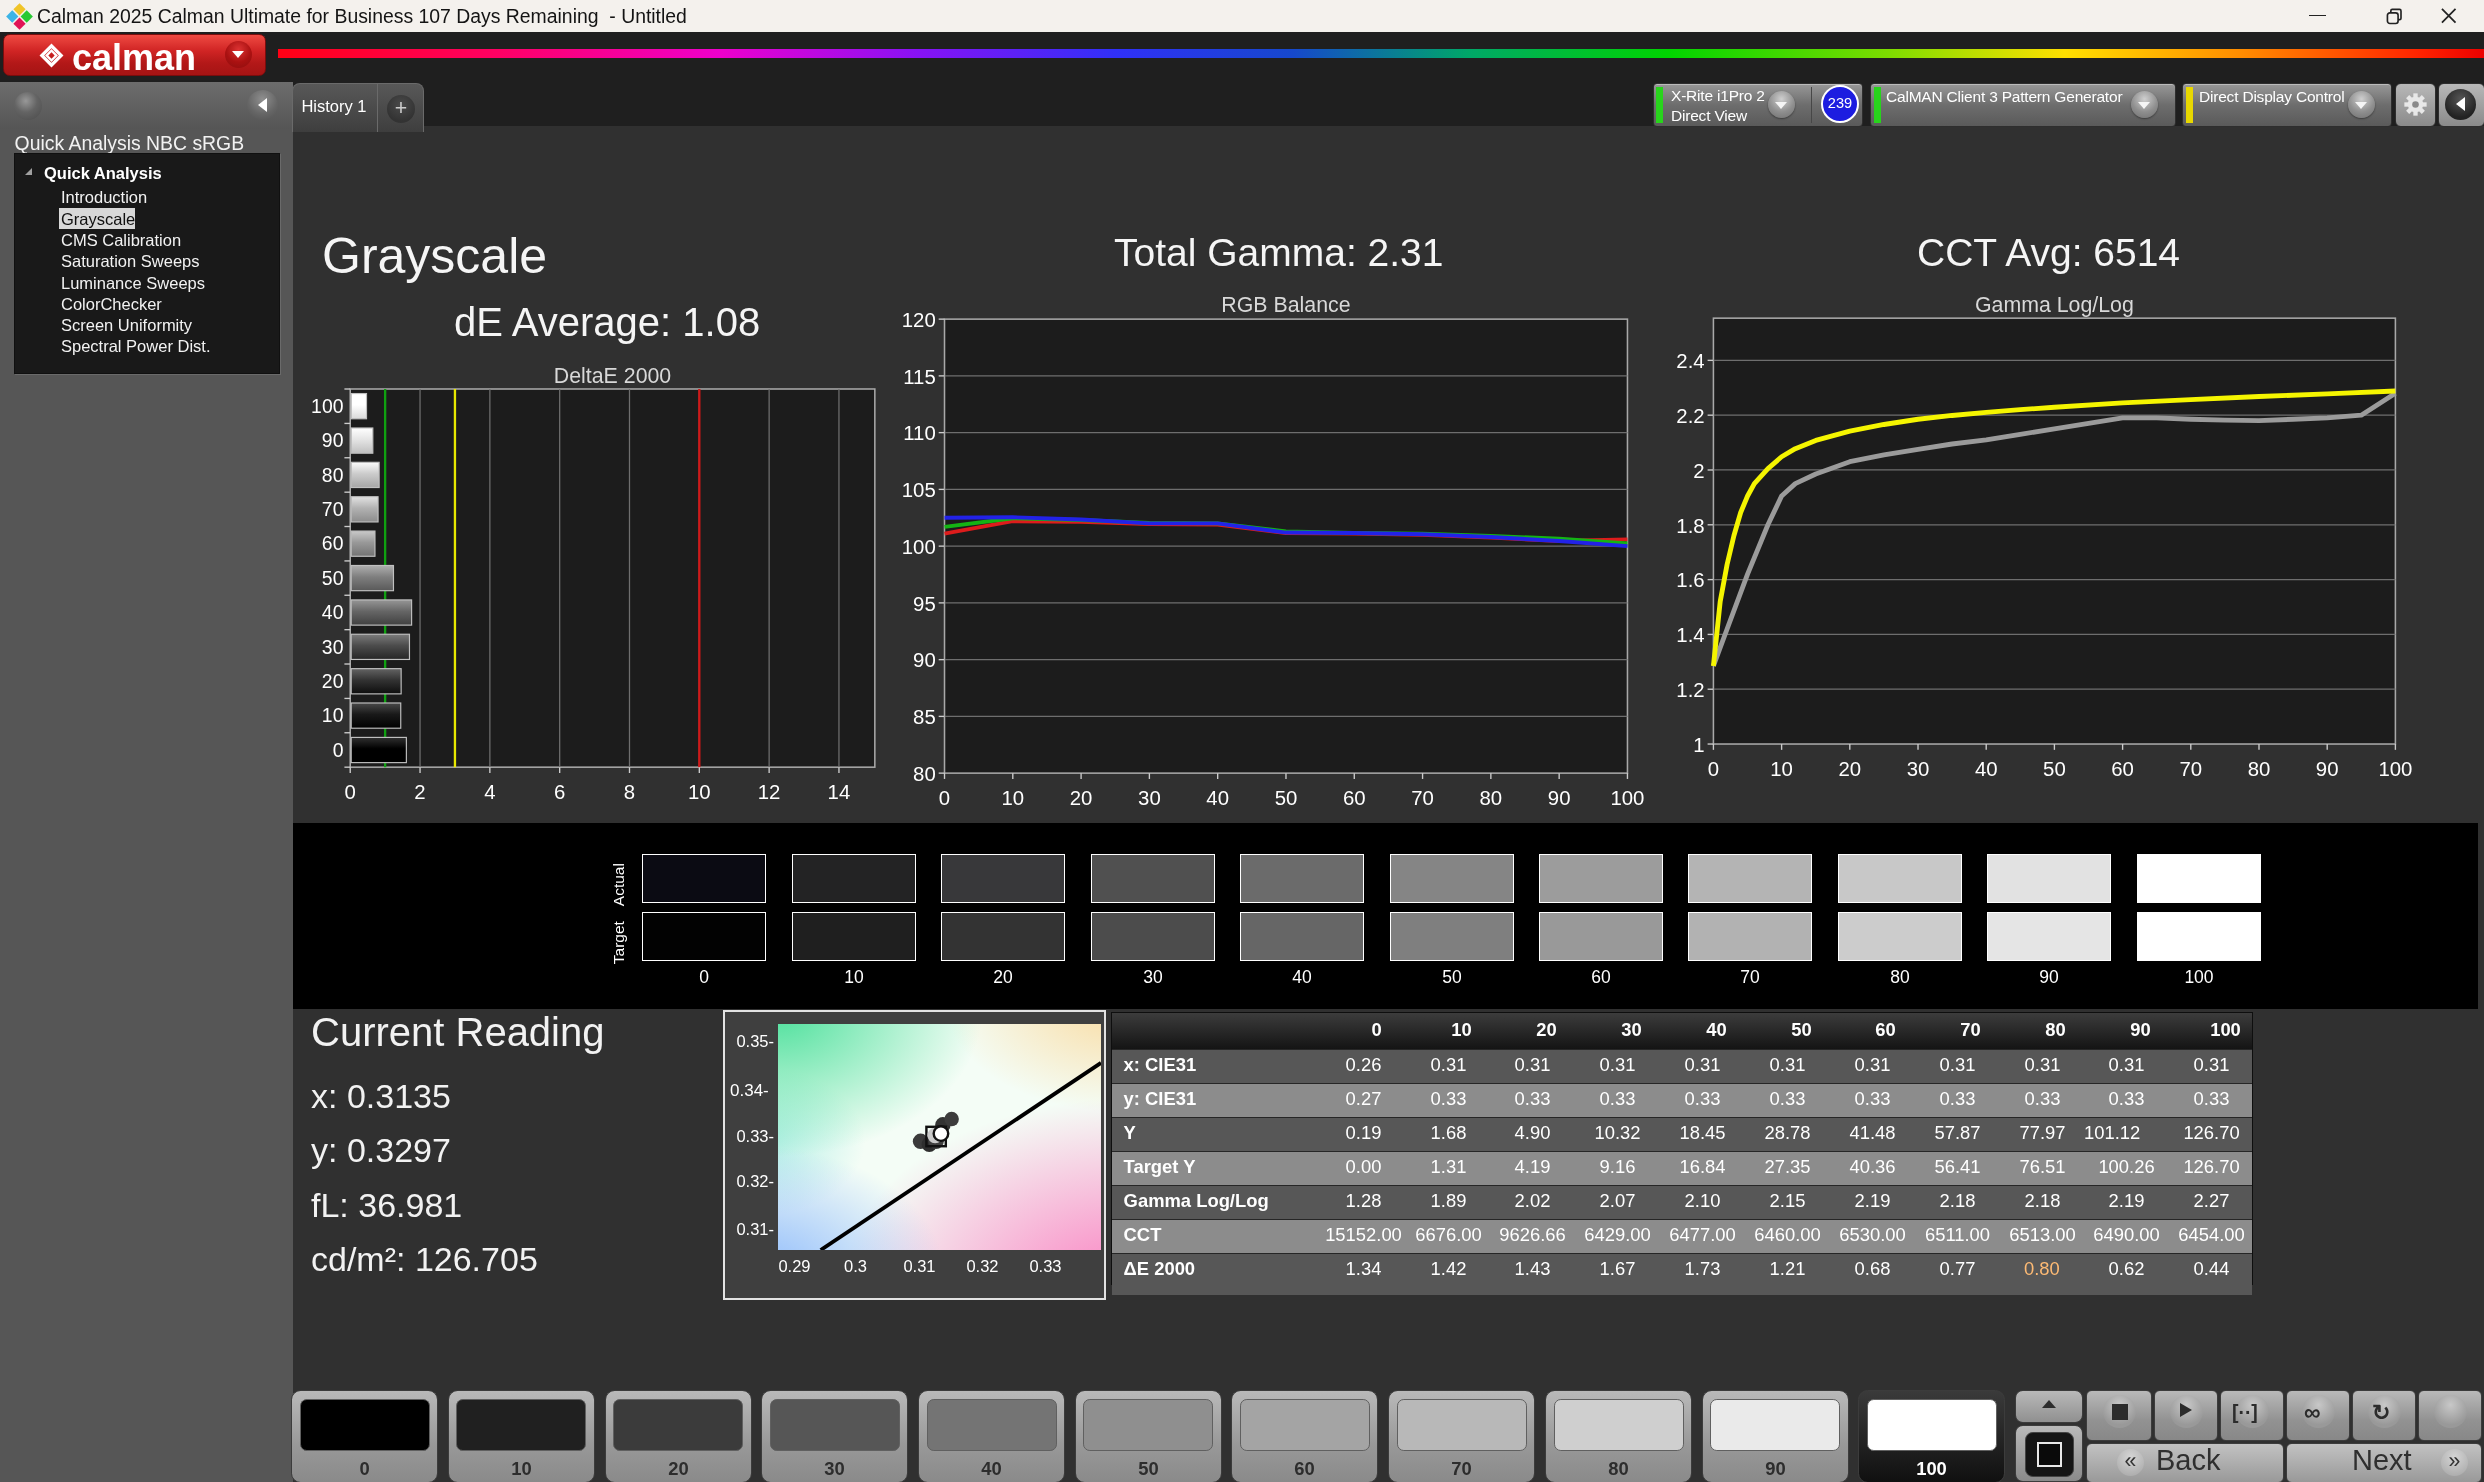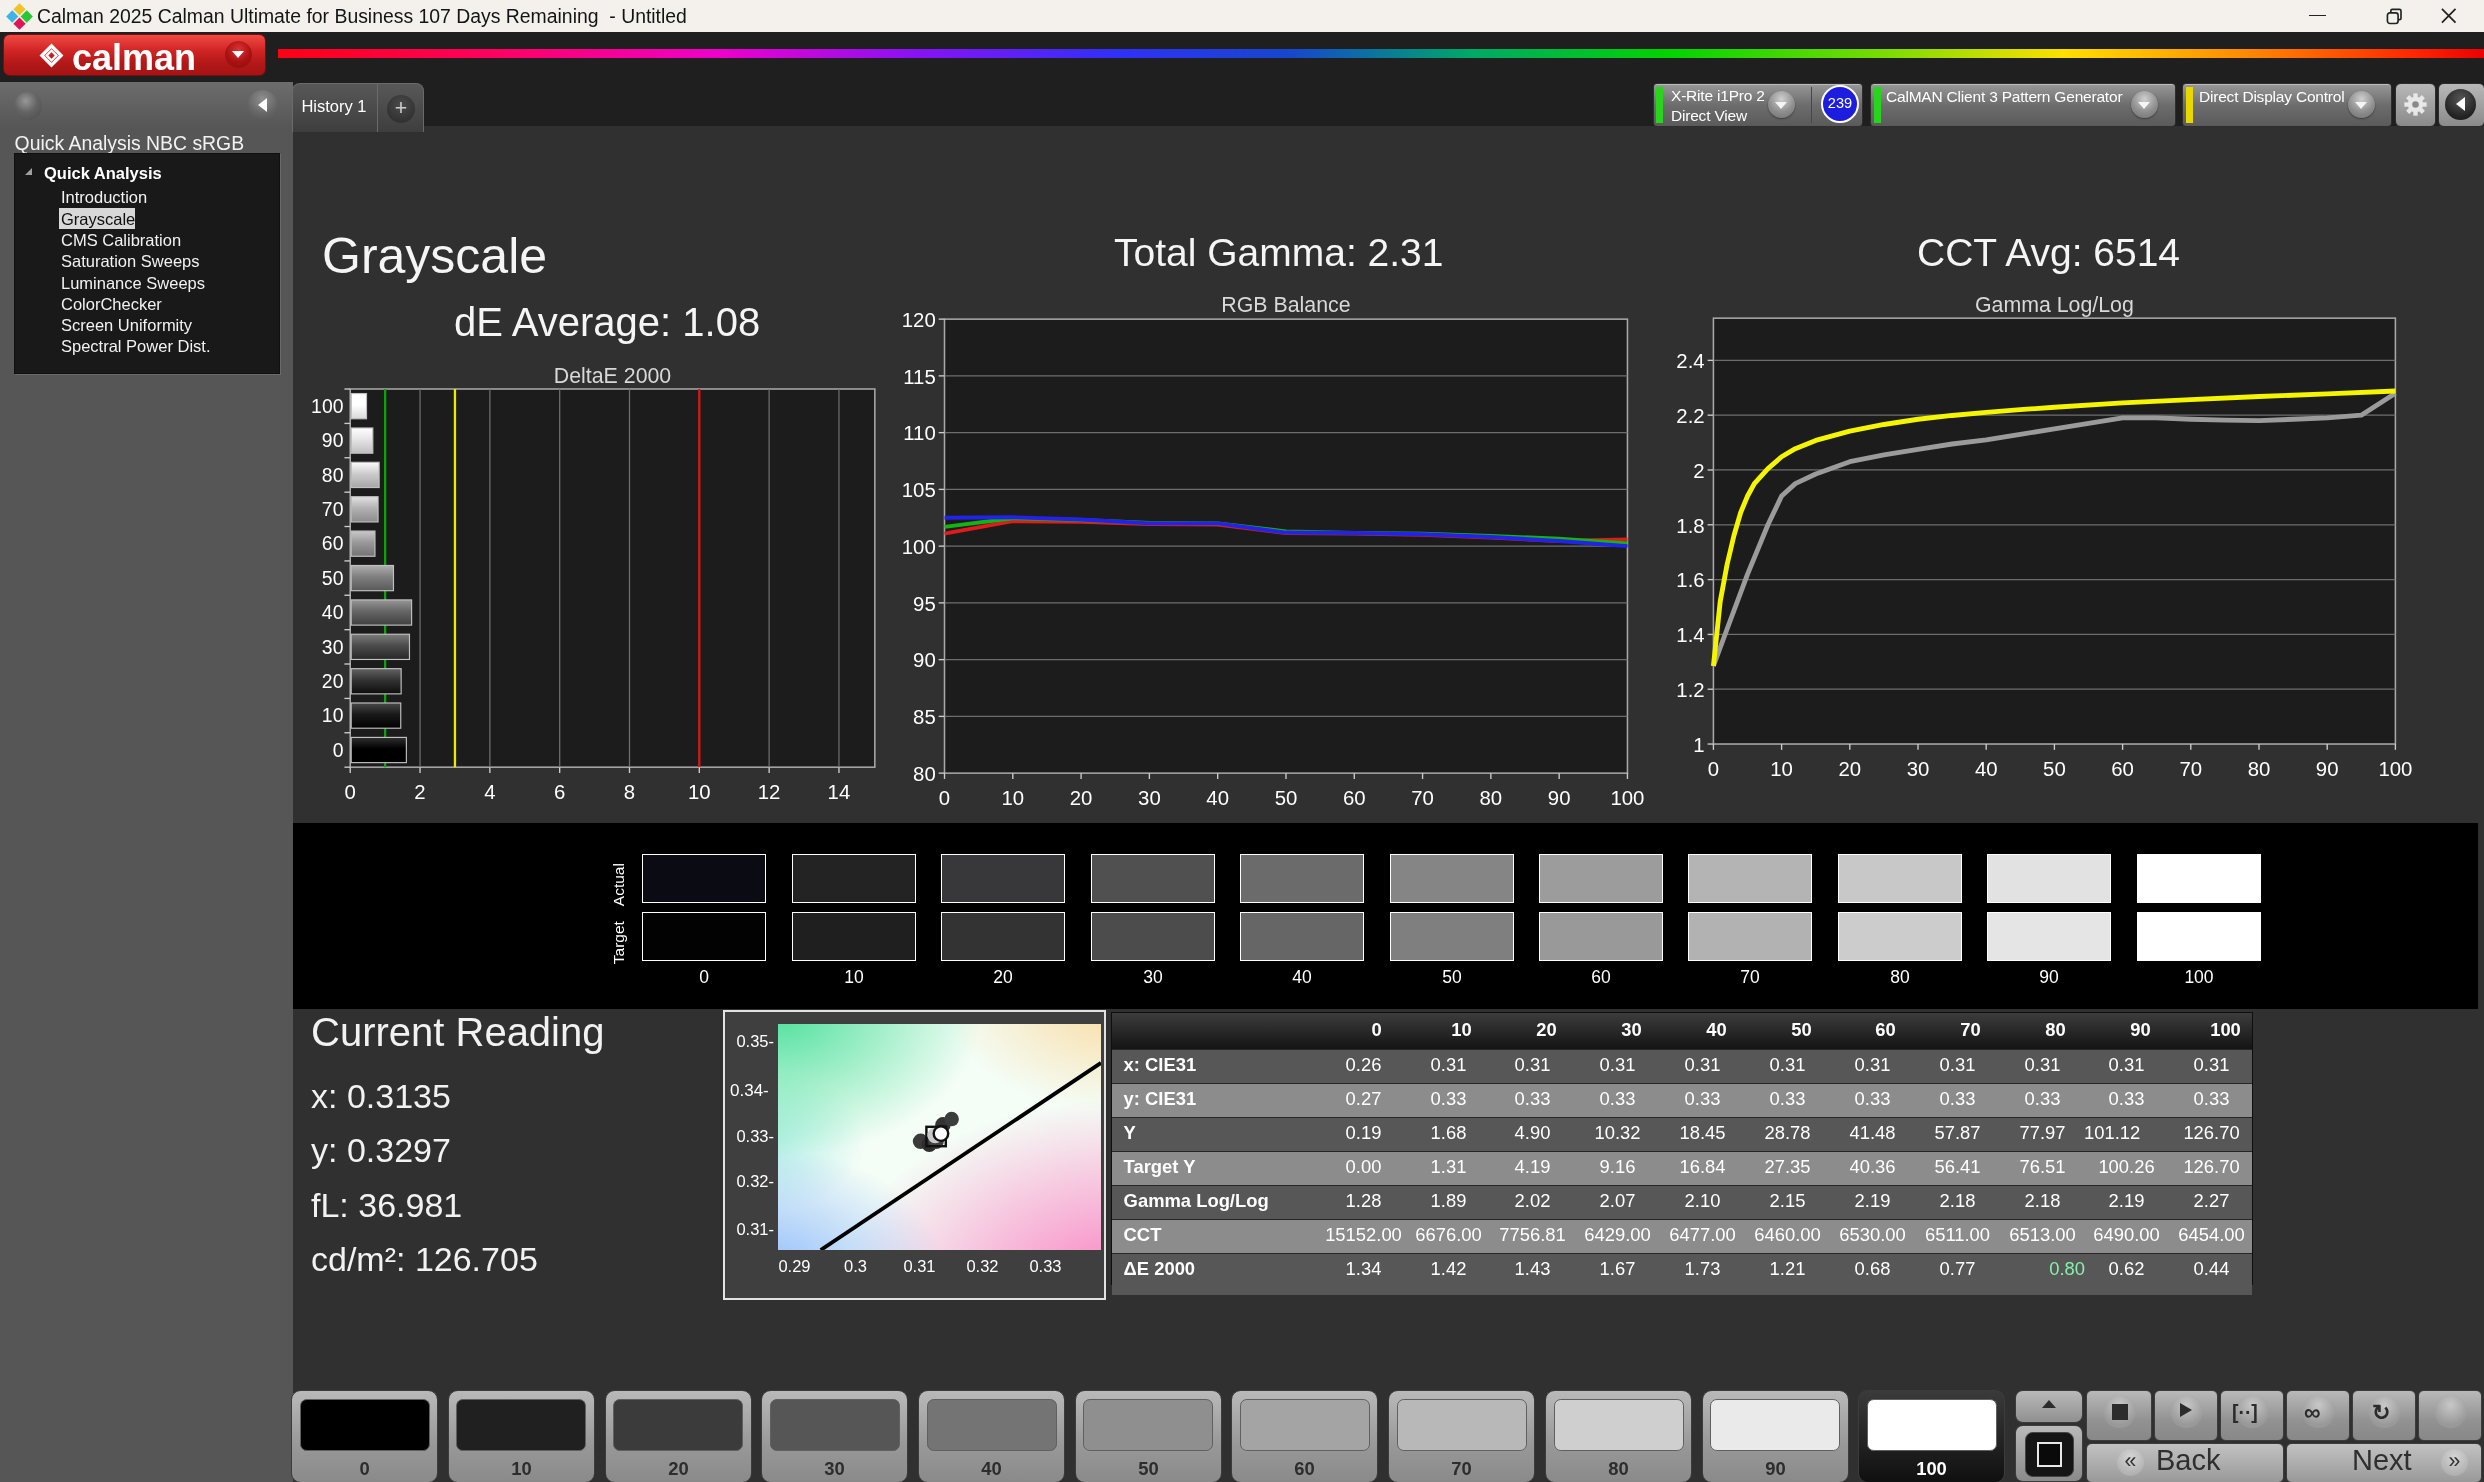--- a/index.html
+++ b/index.html
@@ -481,41 +481,41 @@
 <div style="position:absolute;left:718px;top:3.9px;width:85px;text-align:center;font-size:18.4px;color:#fff;">2.19</div>
 <div style="position:absolute;left:803px;top:3.9px;width:85px;text-align:center;font-size:18.4px;color:#fff;">2.18</div>
 <div style="position:absolute;left:888px;top:3.9px;width:85px;text-align:center;font-size:18.4px;color:#fff;">2.18</div>
 <div style="position:absolute;left:972px;top:3.9px;width:85px;text-align:center;font-size:18.4px;color:#fff;">2.19</div>
 <div style="position:absolute;left:1057px;top:3.9px;width:85px;text-align:center;font-size:18.4px;color:#fff;">2.27</div>
 </div>
 <div style="height:34px;background:#8c8c8c;position:relative;border-top:1px solid #262626;">
 <div style="position:absolute;left:11.6px;top:3.9px;font-size:18.4px;font-weight:bold;color:#fff;">CCT</div>
 <div style="position:absolute;left:209px;top:3.9px;width:85px;text-align:center;font-size:18.4px;color:#fff;">15152.00</div>
 <div style="position:absolute;left:294px;top:3.9px;width:85px;text-align:center;font-size:18.4px;color:#fff;">6676.00</div>
-<div style="position:absolute;left:378px;top:3.9px;width:85px;text-align:center;font-size:18.4px;color:#fff;">7756.81</div>
+<div style="position:absolute;left:378px;top:3.9px;width:85px;text-align:center;font-size:18.4px;color:#fff;">9626.66</div>
 <div style="position:absolute;left:463px;top:3.9px;width:85px;text-align:center;font-size:18.4px;color:#fff;">6429.00</div>
 <div style="position:absolute;left:548px;top:3.9px;width:85px;text-align:center;font-size:18.4px;color:#fff;">6477.00</div>
 <div style="position:absolute;left:633px;top:3.9px;width:85px;text-align:center;font-size:18.4px;color:#fff;">6460.00</div>
 <div style="position:absolute;left:718px;top:3.9px;width:85px;text-align:center;font-size:18.4px;color:#fff;">6530.00</div>
 <div style="position:absolute;left:803px;top:3.9px;width:85px;text-align:center;font-size:18.4px;color:#fff;">6511.00</div>
 <div style="position:absolute;left:888px;top:3.9px;width:85px;text-align:center;font-size:18.4px;color:#fff;">6513.00</div>
 <div style="position:absolute;left:972px;top:3.9px;width:85px;text-align:center;font-size:18.4px;color:#fff;">6490.00</div>
 <div style="position:absolute;left:1057px;top:3.9px;width:85px;text-align:center;font-size:18.4px;color:#fff;">6454.00</div>
 </div>
 <div style="height:42px;background:#575757;position:relative;border-top:1px solid #262626;">
 <div style="position:absolute;left:11.6px;top:3.9px;font-size:18.4px;font-weight:bold;color:#fff;">ΔE 2000</div>
 <div style="position:absolute;left:209px;top:3.9px;width:85px;text-align:center;font-size:18.4px;color:#fff;">1.34</div>
 <div style="position:absolute;left:294px;top:3.9px;width:85px;text-align:center;font-size:18.4px;color:#fff;">1.42</div>
 <div style="position:absolute;left:378px;top:3.9px;width:85px;text-align:center;font-size:18.4px;color:#fff;">1.43</div>
 <div style="position:absolute;left:463px;top:3.9px;width:85px;text-align:center;font-size:18.4px;color:#fff;">1.67</div>
 <div style="position:absolute;left:548px;top:3.9px;width:85px;text-align:center;font-size:18.4px;color:#fff;">1.73</div>
 <div style="position:absolute;left:633px;top:3.9px;width:85px;text-align:center;font-size:18.4px;color:#fff;">1.21</div>
 <div style="position:absolute;left:718px;top:3.9px;width:85px;text-align:center;font-size:18.4px;color:#fff;">0.68</div>
 <div style="position:absolute;left:803px;top:3.9px;width:85px;text-align:center;font-size:18.4px;color:#fff;">0.77</div>
-<div style="position:absolute;left:888px;top:3.9px;width:85px;text-align:right;font-size:18.4px;color:#86efac;">0.80</div>
+<div style="position:absolute;left:912px;top:3.9px;width:85px;text-align:left;font-size:18.4px;color:#fdba74;">0.80</div>
 <div style="position:absolute;left:972px;top:3.9px;width:85px;text-align:center;font-size:18.4px;color:#fff;">0.62</div>
 <div style="position:absolute;left:1057px;top:3.9px;width:85px;text-align:center;font-size:18.4px;color:#fff;">0.44</div>
 </div>
 </div>
 <div class="abs" style="left:291px;top:1390px;width:147px;height:93px;border-radius:9.7px;background:linear-gradient(#b9b9b9,#989898 60%,#8a8a8a);border:1.9px solid #3c3c3c;"></div>
 <div class="abs" style="left:300px;top:1399px;width:130px;height:52px;border-radius:6.8px;background:#000000;border:1.9px solid #606060;"></div>
 <div class="abs" style="left:291px;top:1458px;width:147px;text-align:center;font-size:18.4px;font-weight:bold;color:#2d2d2d;">0</div>
 <div class="abs" style="left:448px;top:1390px;width:147px;height:93px;border-radius:9.7px;background:linear-gradient(#b9b9b9,#989898 60%,#8a8a8a);border:1.9px solid #3c3c3c;"></div>
 <div class="abs" style="left:456px;top:1399px;width:130px;height:52px;border-radius:6.8px;background:#202020;border:1.9px solid #606060;"></div>
 <div class="abs" style="left:448px;top:1458px;width:147px;text-align:center;font-size:18.4px;font-weight:bold;color:#2d2d2d;">10</div>

